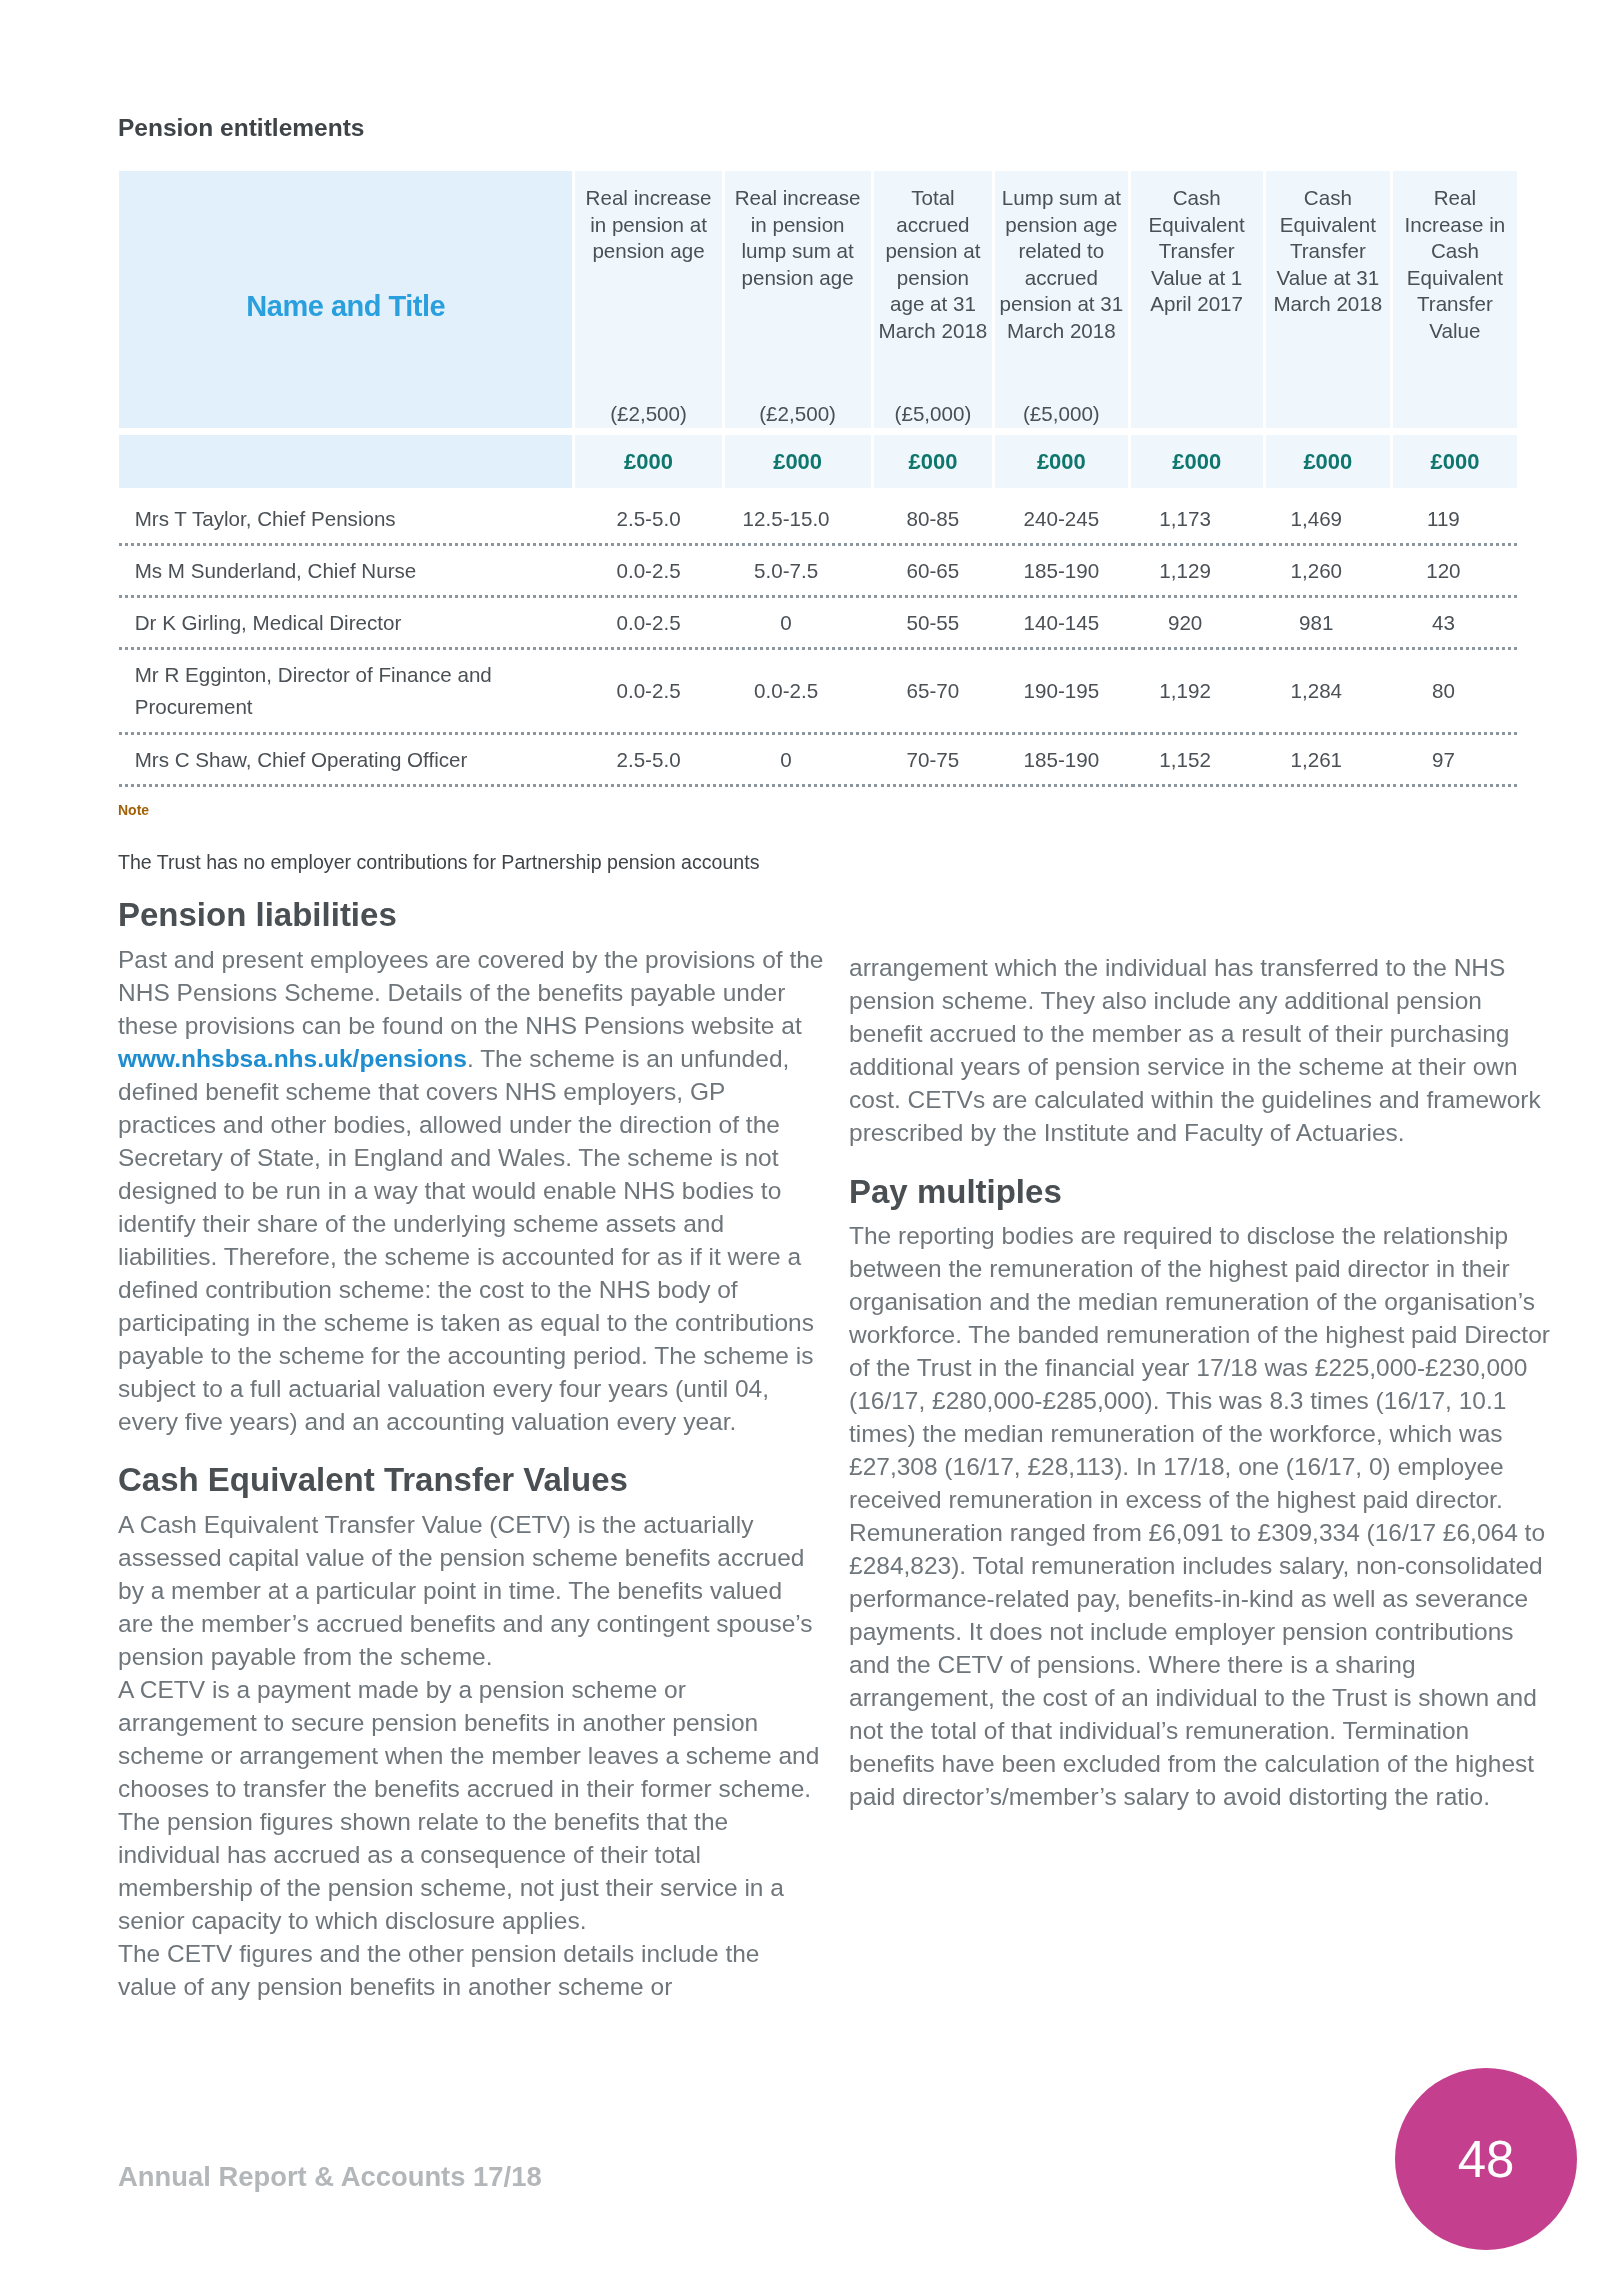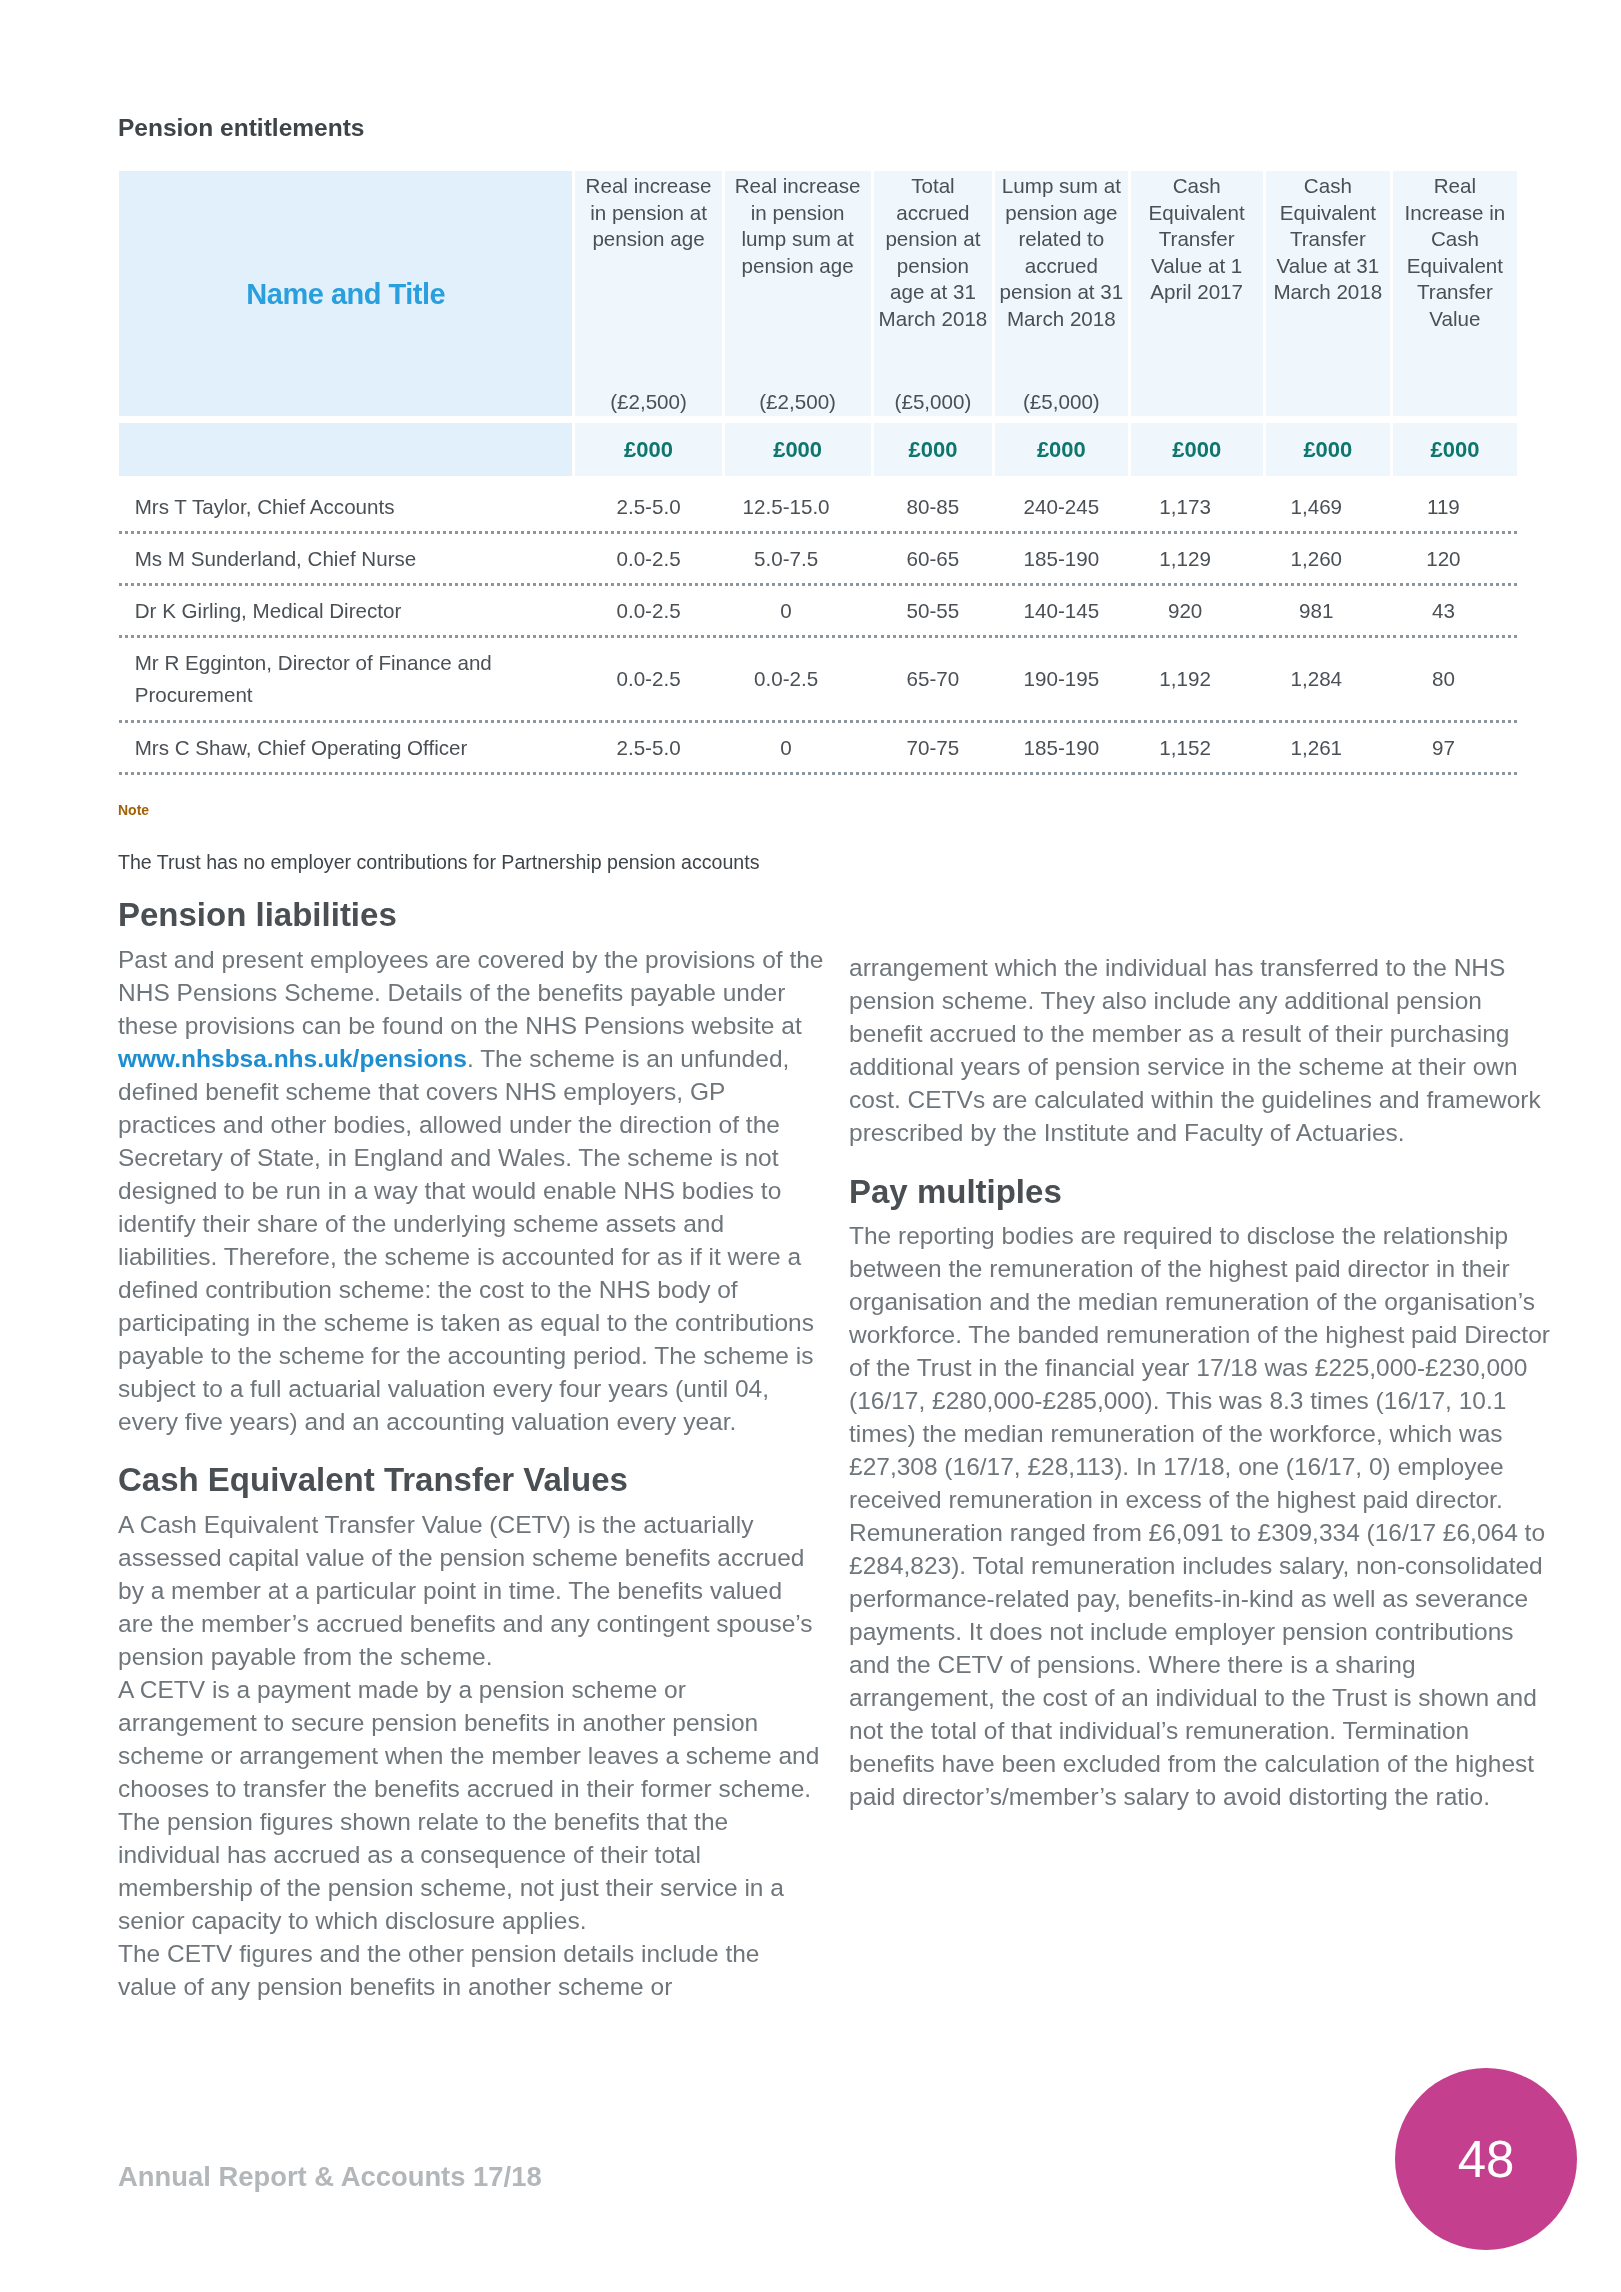--- a/index.html
+++ b/index.html
@@ -2,21 +2,21 @@
 <html><head>
 <meta charset="utf-8">
 <style>
   html, body { margin: 0; padding: 0; background: #ffffff; }
   body { width: 1621px; height: 2293px; position: relative; overflow: hidden; font-family: "Liberation Sans", sans-serif; color: #444a4f; }
   .section-title { position: absolute; left: 118px; top: 114px; font-size: 24.5px; font-weight: bold; color: #3f4448; }
 
   .tbl { position: absolute; left: 116px; top: 171px; width: 1404px; border-collapse: separate; border-spacing: 3.9px 0; table-layout: fixed; }
   .tbl th { background: #eff7fd; font-weight: normal; color: #4a5055; font-size: 20.6px; line-height: 26.5px; text-align: center; vertical-align: top; padding: 0 3.9px; }
   .tbl th.name-h { background: #e1f0fb; color: #2a9fde; font-weight: bold; font-size: 29px; vertical-align: middle; letter-spacing: -0.5px; }
-  .tbl tr.hdr1 th { height: 235px; padding-top: 2px; }
+  .tbl tr.hdr1 th { height: 235px; padding-top: 14px; }
   .tbl tr.hdr1 th .ht { display: block; height: 216px; }
   .tbl tr.hdr1 th .hs { display: block; }
   .tbl tr.spacer td { height: 7.8px; padding: 0; background: transparent; }
   .tbl tr.unit th { height: 53px; vertical-align: middle; font-size: 22px; font-weight: bold; color: #0f766e; }
   .tbl tr.unit th.name-u { background: #e1f0fb; }
   .tbl td { font-size: 20.6px; color: #4a5055; padding: 0 5.9px; height: 49px; vertical-align: middle; border-bottom: 3.9px dotted #8d969c; }
   .tbl td.name { text-align: left; padding-left: 15.7px; line-height: 32px; }
   .tbl td.num { text-align: center; padding-right: 29px; }
   .tbl td.ctr { text-align: center; }
   .tbl tr.tall td { height: 82px; }
@@ -92,21 +92,21 @@
       <th>£000</th>
       <th>£000</th>
       <th>£000</th>
       <th>£000</th>
       <th>£000</th>
       <th>£000</th>
     </tr>
   </thead>
   <tbody>
     <tr class="first">
-      <td class="name">Mrs T Taylor, Chief Accounts</td>
+      <td class="name">Mrs T Taylor, Chief Pensions</td>
       <td class="ctr">2.5-5.0</td>
       <td class="num">12.5-15.0</td>
       <td class="ctr">80-85</td>
       <td class="ctr">240-245</td>
       <td class="num">1,173</td>
       <td class="num">1,469</td>
       <td class="num">119</td>
     </tr>
     <tr>
       <td class="name">Ms M Sunderland, Chief Nurse</td>

